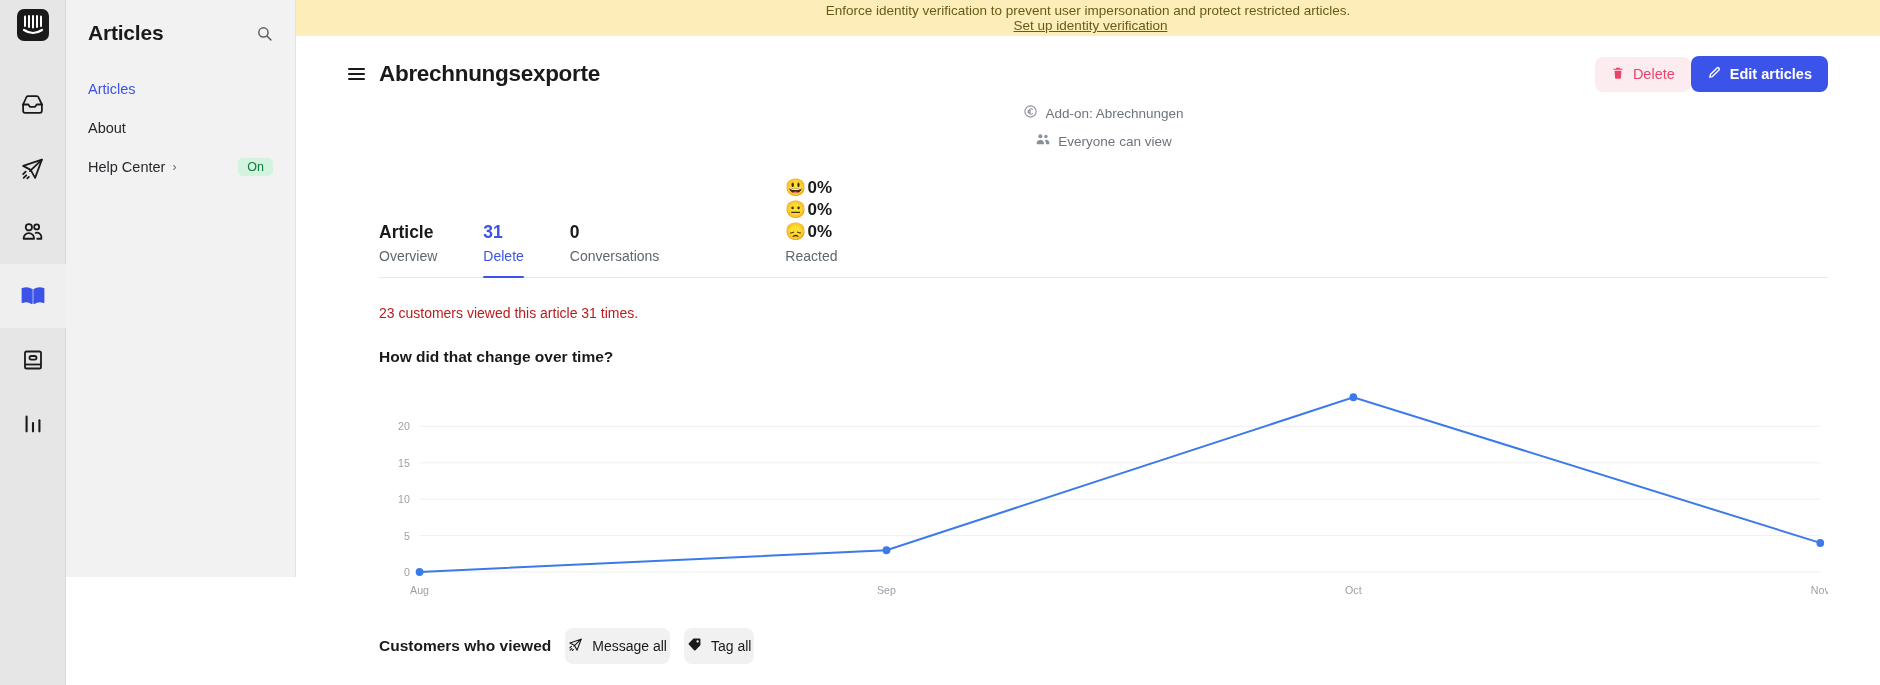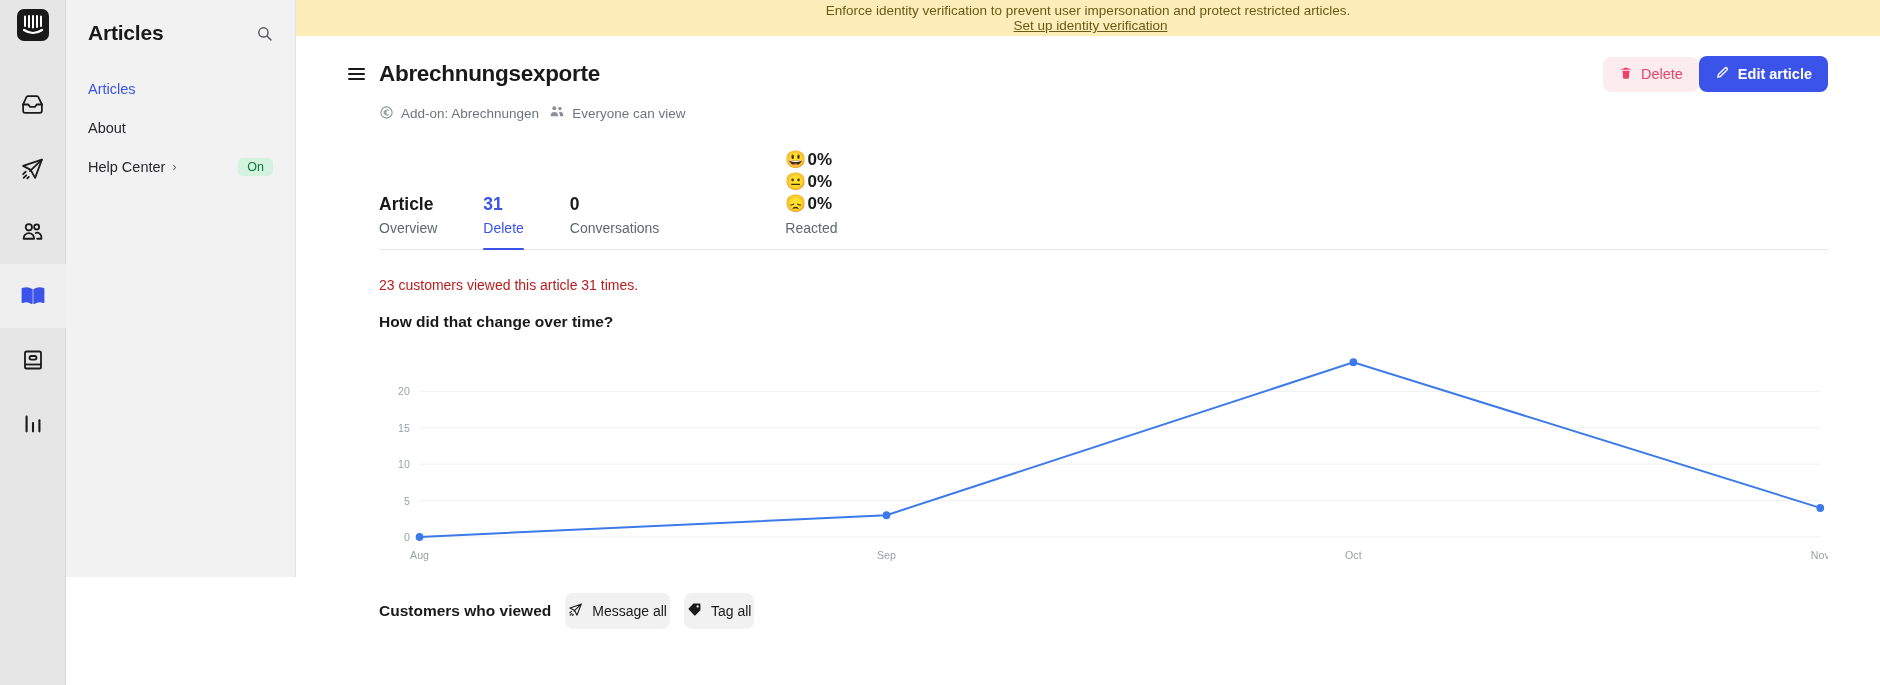--- a/index.html
+++ b/index.html
@@ -77,39 +77,39 @@
   .title-actions { margin-left: auto; display: flex; align-items: center; gap: 0; }
   .btn {
     display: inline-flex; align-items: center; gap: 8px;
     font-size: 14.5px; border-radius: 8px; cursor: pointer;
     padding: 9px 16px; border: none; font-family: inherit;
   }
   .btn-delete { background: #fdecef; color: #e8436b; font-weight: 500;}
   .btn-edit { background: #3b53e8; color: #fff; font-weight: 600;}
 
   .meta-row { display: flex; align-items: center; gap: 10px; margin-top: 12px; margin-left: 31px;
-              font-size: 13.5px; color: #6e747c; }
+              font-size: 13.5px; color: #6e747c; flex-direction: column; }
   .meta-item { display: flex; align-items: center; gap: 7px; }
 
   .tabs { display: flex; align-items: flex-end; margin-top: 26px; margin-left: 31px;
           border-bottom: 1px solid #e8e8e8; }
   .tab { padding: 0 0 13px 0; margin-right: 46px; cursor: pointer; position: relative; }
   .tab .tval { font-size: 17.5px; font-weight: bold; display:block; line-height: 22px; color:#1a1a1a; }
   .tab .tlab { font-size: 14px; color: #5f6670; display:block; margin-top: 5px; }
   .tab.active .tval, .tab.active .tlab { color: #3b53e8; }
   .tab.active::after {
     content:""; position:absolute; left:0; right:0; bottom:-1px; height:2.5px; background:#3b53e8; border-radius:2px;
   }
   .tab.reacted { margin-left: 80px; }
   .emojis { display: flex; gap: 16px; }
   .emoji-item { display:flex; align-items:center; gap:1px; font-size:17px; font-weight:bold; }
   .emoji-item .gl { font-size: 17px; }
 
   .summary { margin-top: 27px; margin-left: 31px; font-size: 14px; color: #b91c1c; }
-  .chart-head { margin-top: 20px; margin-left: 31px; font-size: 15.5px; font-weight: bold; }
+  .chart-head { margin-top: 27px; margin-left: 31px; font-size: 15.5px; font-weight: bold; }
 
   
   .chart-wrap { position: relative; margin-left: 31px; margin-top: 10px; height: 230px; }
   .chart-svg { display:block; width: 100%; height: 230px; }
 
   .bottom-row { display:flex; align-items:center; gap: 14px; margin-left: 31px; margin-top: 22px; }
   .bottom-title { font-size: 15.5px; font-weight: bold; }
   .pill {
     display:inline-flex; align-items:center; gap: 9px;
     background:#f1f1f2; border:none; border-radius: 8px;
@@ -249,21 +249,21 @@
               </svg>
             </span>
             <span>Delete</span>
           </button>
           <button class="btn btn-edit">
             <span>
               <svg width="15" height="15" viewBox="0 0 24 24" fill="none" stroke="#fff" stroke-width="2.2" stroke-linecap="round" stroke-linejoin="round">
                 <path d="M4.5 19.5l1-4.2L16 4.8a2 2 0 0 1 2.8 0l.4.4a2 2 0 0 1 0 2.8L8.7 18.5z"></path>
               </svg>
             </span>
-            <span>Edit article</span>
+            <span>Edit articles</span>
           </button>
         </div>
       </div>
 
       <div class="meta-row">
         <div class="meta-item">
           <span>
             <svg width="15" height="15" viewBox="0 0 24 24" fill="none" stroke="#8a9099" stroke-width="1.7">
               <circle cx="12" cy="12" r="9"></circle>
               <path d="M15.5 8.5a4.2 4.2 0 0 0-6 1.3 4.8 4.8 0 0 0 0 4.4 4.2 4.2 0 0 0 6 1.3" stroke-linecap="round"></path>

